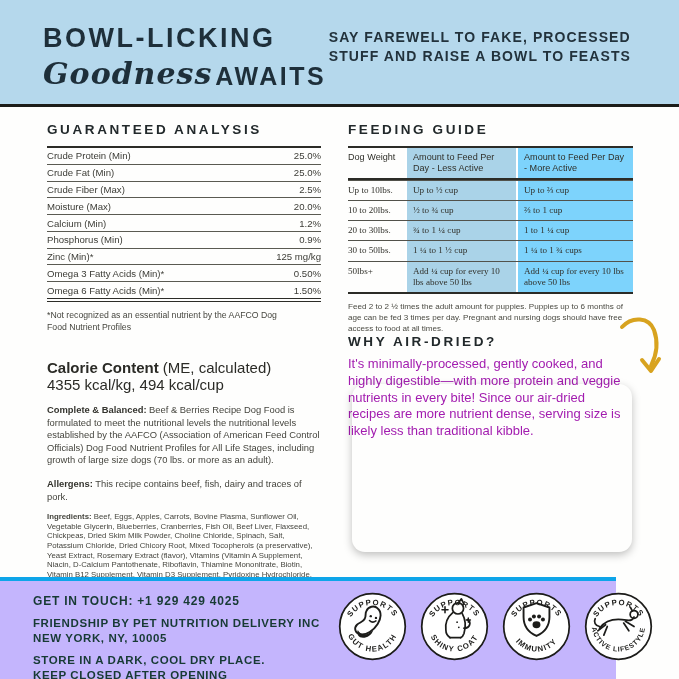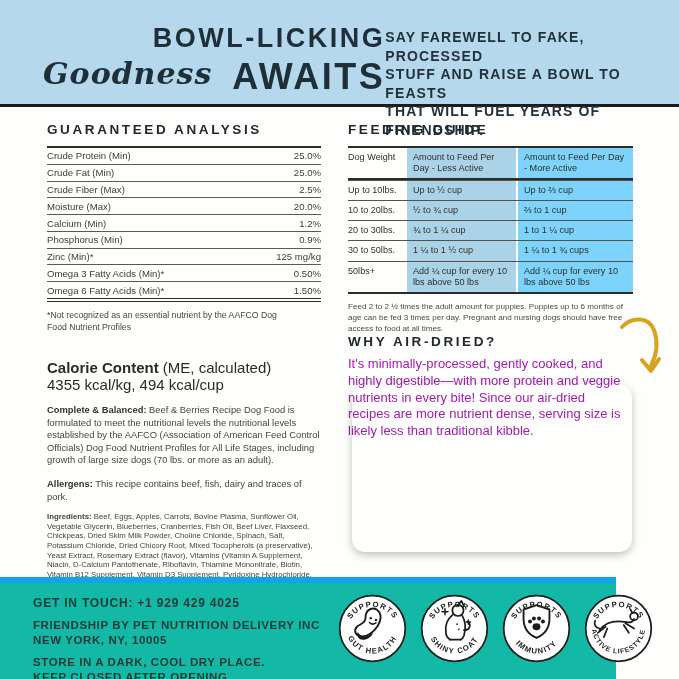--- a/index.html
+++ b/index.html
@@ -3,25 +3,25 @@
 <meta charset="utf-8">
 <style>
   html,body { margin:0; padding:0; background:#ffffff; }
   .sheet { position:relative; width:679px; height:679px; background:#fefefd; overflow:hidden;
            font-family:"Liberation Sans", sans-serif; color:#33332e; }
 
   
   .banner { position:absolute; left:0; top:0; width:679px; height:107px; background:#b5d8ec;
             border-bottom:3px solid #1c1c19; box-sizing:border-box;
             display:flex; justify-content:space-between; padding:23px 48px 0 43px; }
-  .banner-title-line1 { font-size:27px; font-weight:bold; letter-spacing:2.5px; color:#1e2f3a;text-align:right; }
-  .banner-title-line2 { display:flex; align-items:flex-start; gap:20px; margin-top:2px; }
+  .banner-title-line1 { font-size:27px; font-weight:bold; letter-spacing:2.5px; color:#1e2f3a; }
+  .banner-title-line2 { display:flex; align-items:flex-end; gap:3px; margin-top:2px; }
   .banner-script { font-family:"DejaVu Serif", serif; font-style:italic; font-weight:bold;
                    font-size:30px; color:#1e2f3a; letter-spacing:1px; }
-  .banner-awaits { font-size:36px; font-weight:bold; letter-spacing:2.5px; color:#1e2f3a; }
+  .banner-awaits { font-size:25px; font-weight:bold; letter-spacing:2.5px; color:#1e2f3a; }
   .banner-tagline { padding-top:5px; }
   .tag-line { font-size:14px; font-weight:bold; letter-spacing:1.1px; color:#22323c; line-height:18.5px; }
 
   
   .left-col  { position:absolute; left:47px;  top:122px; width:274px; }
   .right-col { position:absolute; left:348px; top:122px; width:285px; }
   h2.section { font-size:13.5px; font-weight:bold; letter-spacing:2.6px; color:#22292b; margin:0; }
 
   
   .ga { margin-top:9px; border-top:2px solid #2c2c27; border-bottom:4px double #2c2c27; }
@@ -35,21 +35,21 @@
   .calorie .rest { font-weight:normal; }
   .calorie-value { font-size:15px; color:#2b2b26; }
 
   .para { margin-top:11px; font-size:9.4px; line-height:1.34; color:#45453e; }
   .para b { color:#34342e; }
   .ingredients { margin-top:9px; font-size:7.8px; line-height:1.24; color:#45453e; }
 
   
   .fg { margin-top:9px; border-top:2px solid #2c2c27; border-bottom:2px solid #2c2c27; }
   .fg-row { display:grid; grid-template-columns:57px 111px 117px; }
-  .fg-row + .fg-row { border-top:1px solid #52524b; }
+  .fg-row + .fg-row { border-top:1px solid #52524b;font-family:Liberation Serif, serif; }
   .fg-head { border-bottom:2px solid #2c2c27; }
   .fg-cell { padding:4px 4px 4px 0; font-size:9.1px; color:#30302a; line-height:1.22; }
   .cell-tint-blue   { background:#aad3e8; padding-left:6px; border-left:2px solid #ffffff; }
   .cell-tint-yellow { background:#7dd3fc; padding-left:6px; border-left:2px solid #ffffff; }
   .fg-note { margin-top:7px; font-size:8.1px; line-height:1.36; color:#4a4a42; }
 
   .why-h { margin-top:15px; }
   .why-p { margin-top:7px; width:276px; font-size:13px; line-height:1.3; color:#a21caf; }
 
   .arrow-wrap { position:absolute; left:617px; top:314px; width:50px; height:66px; }
@@ -70,22 +70,22 @@
              radial-gradient(7px 4px at 28% 64%, #94negative 0 60%, transparent 62%),
              radial-gradient(7px 4px at 30% 62%, #946632 0 60%, transparent 62%),
              radial-gradient(38px 26px at 90% 60%, #4c2f16 0 58%, transparent 60%),
              radial-gradient(44px 30px at 12% 76%, #543418 0 58%, transparent 60%),
              radial-gradient(50px 34px at 38% 82%, #63401f 0 58%, transparent 60%),
              radial-gradient(46px 30px at 66% 82%, #4a2d14 0 58%, transparent 60%),
              radial-gradient(40px 28px at 88% 86%, #5d3b1d 0 58%, transparent 60%),
              linear-gradient(160deg, #3a2412, #2c1a0c); }
 
   
-  .footer { position:absolute; left:0; top:577px; width:616px; height:102px; background:#14b8a6;
-            border-top:6px solid #0ea5e9; box-sizing:border-box; }
+  .footer { position:absolute; left:0; top:577px; width:616px; height:102px; background:#c4b5fd;
+            border-top:4px solid #0ea5e9; box-sizing:border-box; }
   .footer-text { position:absolute; left:33px; top:13px; color:#173a34; }
   .f-contact { font-size:12px; font-weight:bold; letter-spacing:0.8px; }
   .f-block { margin-top:8px; font-size:11.5px; font-weight:bold; letter-spacing:0.6px; line-height:1.28; }
   .badges { position:absolute; left:338px; top:11px; display:flex; gap:13px; }
   .badge { width:69px; height:69px; }
   .badge svg { display:block; }
   .badge-arc-text { font-size:9px; font-weight:bold; letter-spacing:1.4px; fill:#1c1c1a;
                     font-family:"Liberation Sans", sans-serif; }
   .badge-arc-text.small { font-size:8px; letter-spacing:1px; }
 </style>
@@ -98,21 +98,20 @@
     <div>
       <div class="banner-title-line1">BOWL-LICKING</div>
       <div class="banner-title-line2">
         <span class="banner-script">Goodness</span>
         <span class="banner-awaits">AWAITS</span>
       </div>
     </div>
     <div class="banner-tagline">
       <div class="tag-line">SAY FAREWELL TO FAKE, PROCESSED</div>
       <div class="tag-line">STUFF AND RAISE A BOWL TO FEASTS</div>
-      <div class="tag-line">THAT WILL FUEL YEARS OF FRIENDSHIP.</div>
     </div>
   </div>
 
   <div class="left-col">
     <h2 class="section">GUARANTEED ANALYSIS</h2>
     <div class="ga">
       <div class="ga-row">
           <span class="ga-label">Crude Protein (Min)</span>
           <span class="ga-value">25.0%</span>
         </div>

